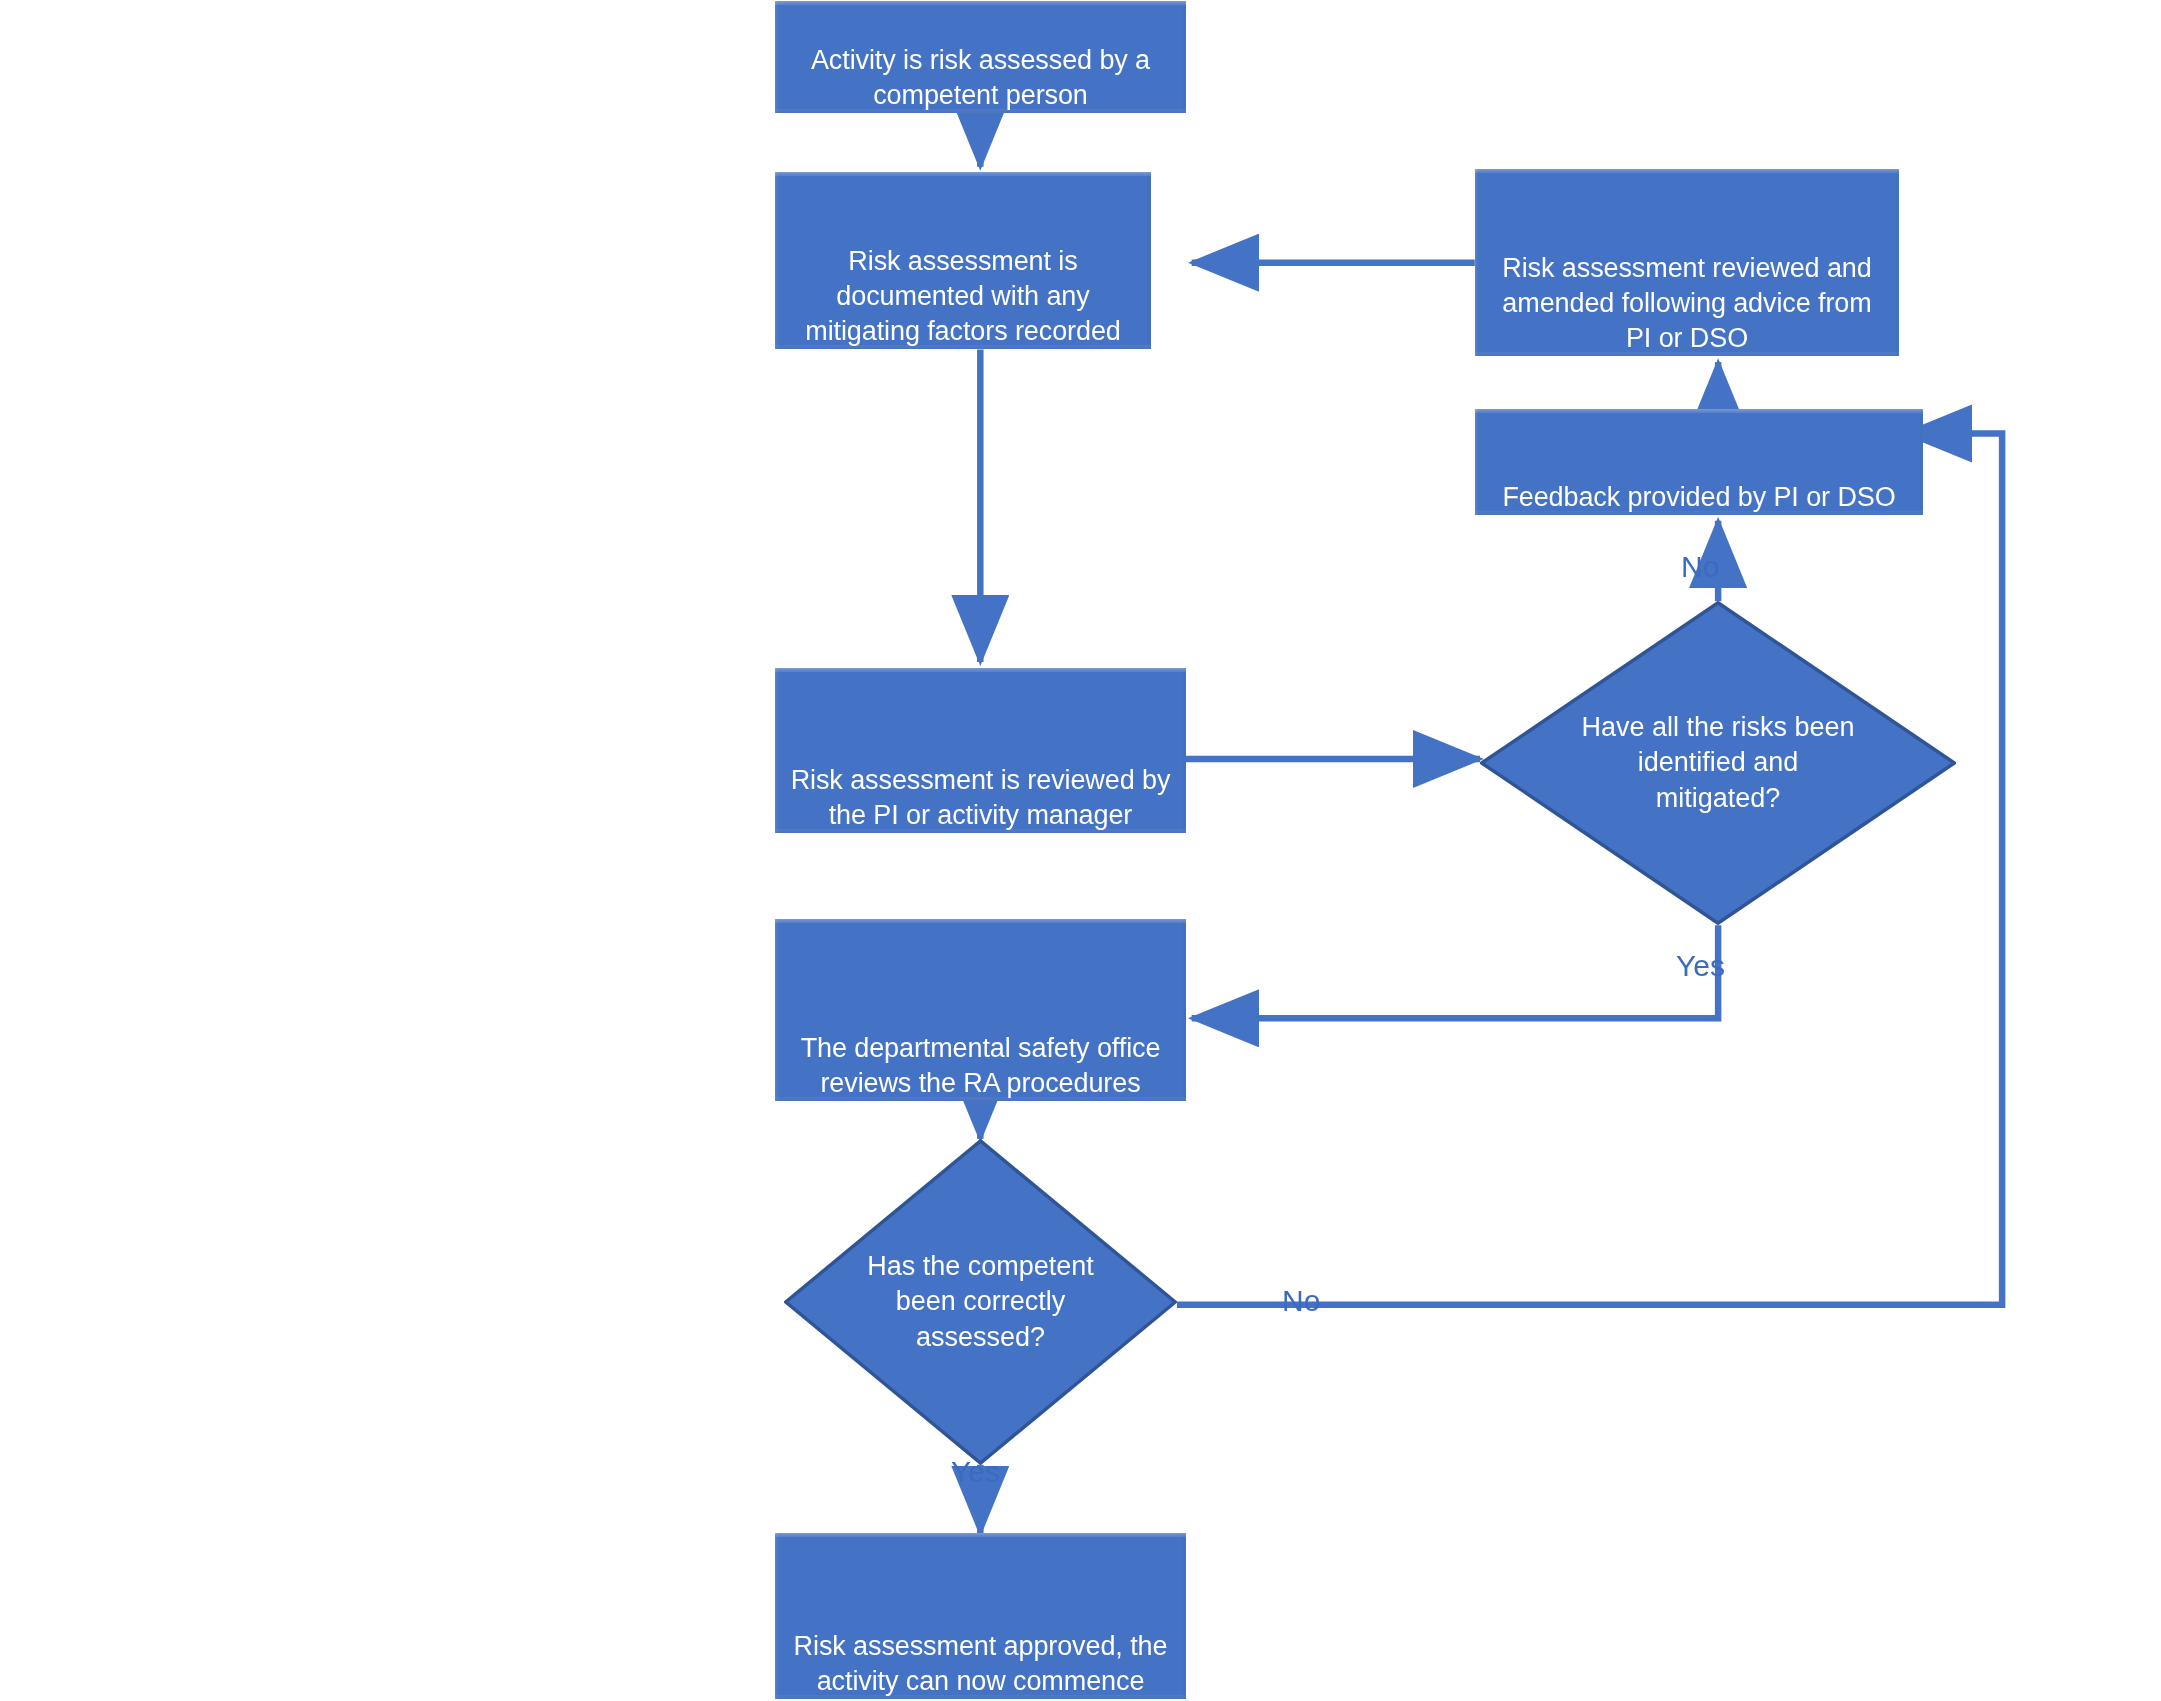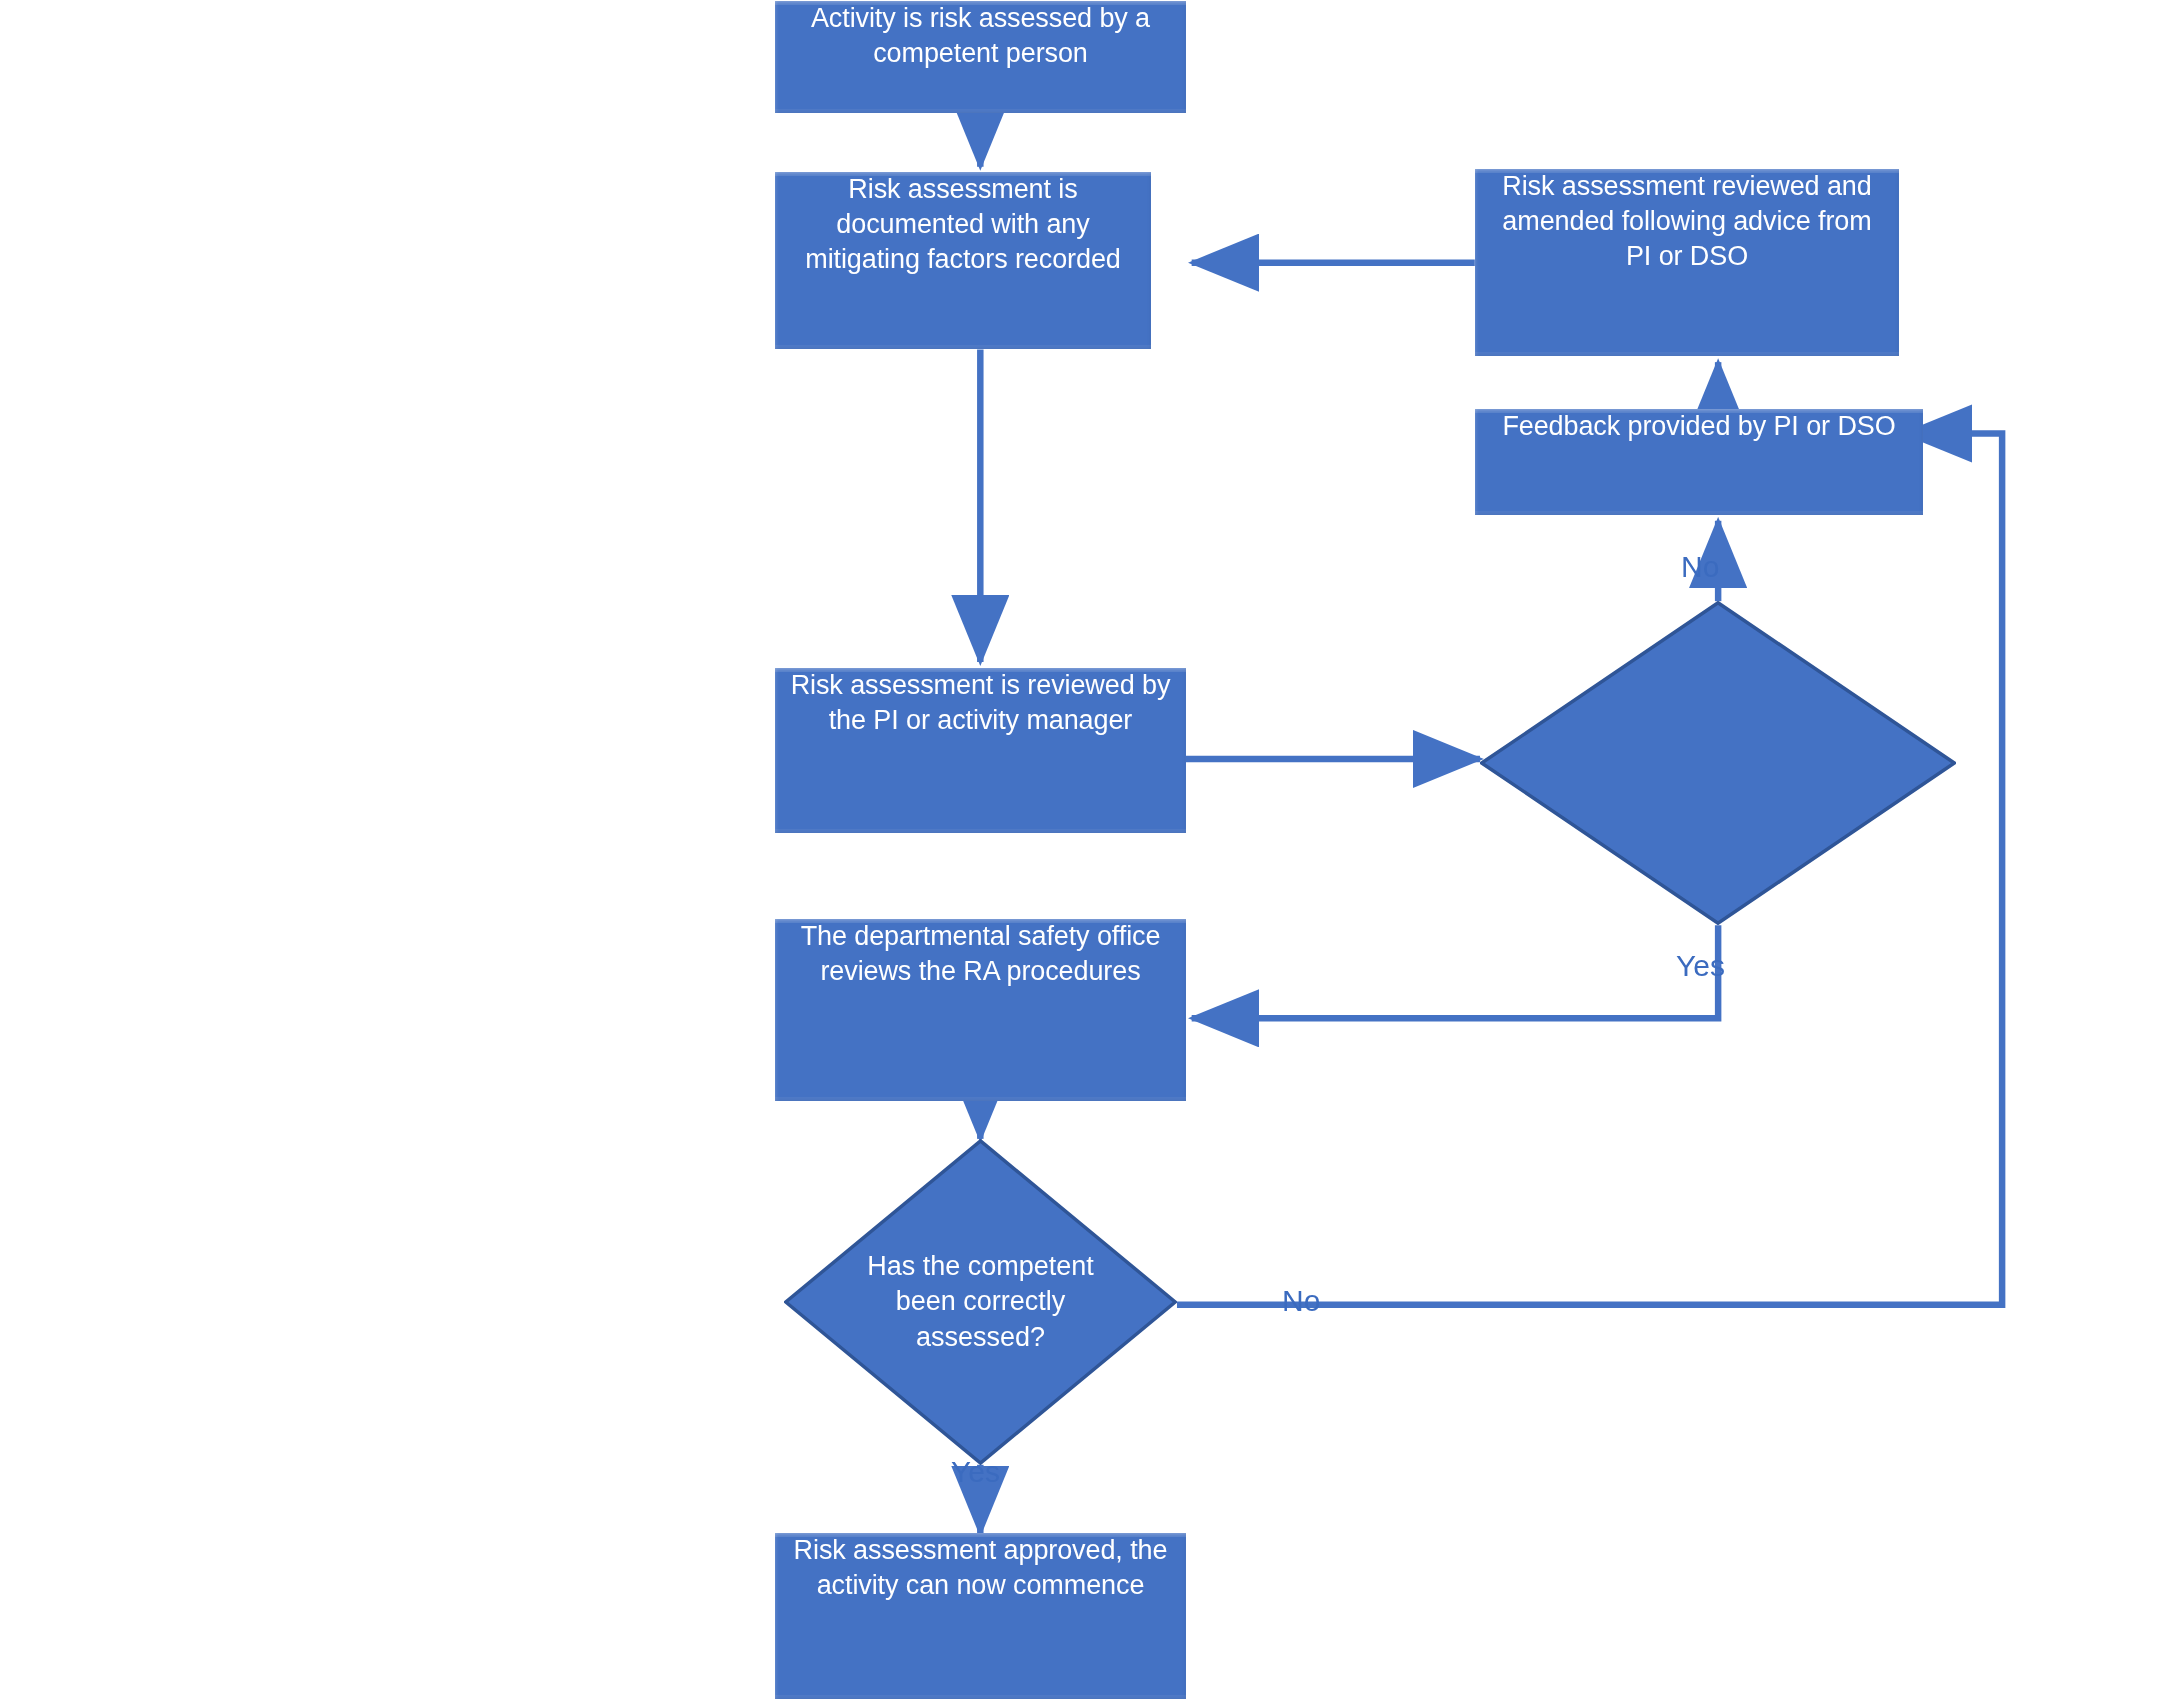--- a/index.html
+++ b/index.html
@@ -8,21 +8,21 @@
     font-family:"Liberation Sans", sans-serif;
     width:2679px;height:1702px;
     position:relative;overflow:hidden;
   }
   #canvas{position:absolute;left:0;top:0;width:2679px;height:1702px;}
   svg.edges{position:absolute;left:0;top:0;width:2679px;height:1702px;}
 
   .node{
     position:absolute;
     box-sizing:border-box;
-    display:flex;align-items:flex-start;justify-content:center;
+    display:flex;align-items:flex-end;justify-content:center;
     text-align:center;
     color:#ffffff;
     line-height:1.30;
     letter-spacing:-0.1px;
   }
   .proc{
     background:#4472C4;
     background-image:
       linear-gradient(to bottom, rgba(255,255,255,.10) 0 4.3px, rgba(255,255,255,0) 4.3px calc(100% - 4.3px), rgba(255,255,255,.06) calc(100% - 4.3px) 100%);
     box-shadow: inset 0 3px 4.3px -3px rgba(255,255,255,.45),
@@ -113,20 +113,21 @@
   </div>
 
   <div class="node proc fs-big" style="left:1475px;top:409px;width:448px;height:106px;">
     <span class="txt">Feedback provided by PI or DSO</span>
   </div>
 
   <div class="diamond fs-big" style="left:1480px;top:601px;width:476px;height:324px;">
     <svg width="476" height="324" viewBox="0 0 1102 750">
       <polygon points="551,4 1098,375 551,746 4,375" fill="#4472C4" stroke="#2F5597" stroke-width="8"></polygon>
     </svg>
+    <span class="txt">Have all the risks been identified and mitigated?</span>
   </div>
 
   <div class="diamond fs-big" style="left:784px;top:1139px;width:393px;height:326px;">
     <svg width="393" height="326" viewBox="0 0 910 754">
       <polygon points="455,4 906,377 455,750 4,377" fill="#4472C4" stroke="#2F5597" stroke-width="8"></polygon>
     </svg>
     <span class="txt">Has the competent been correctly assessed?</span>
   </div>
 
   <div class="edge-label fs-lbl" style="left:1681px;top:552px;">No</div>

